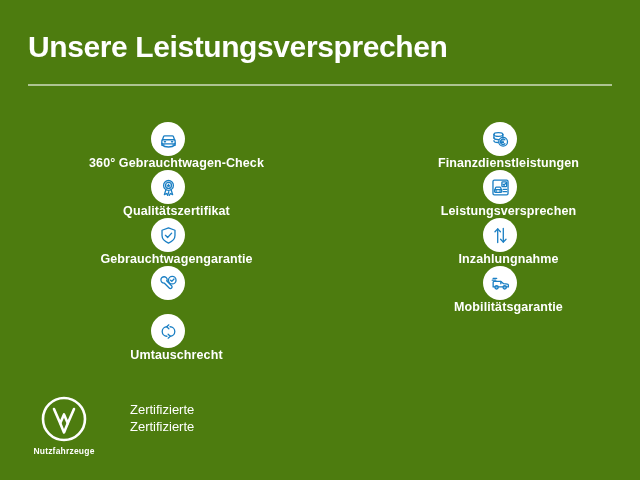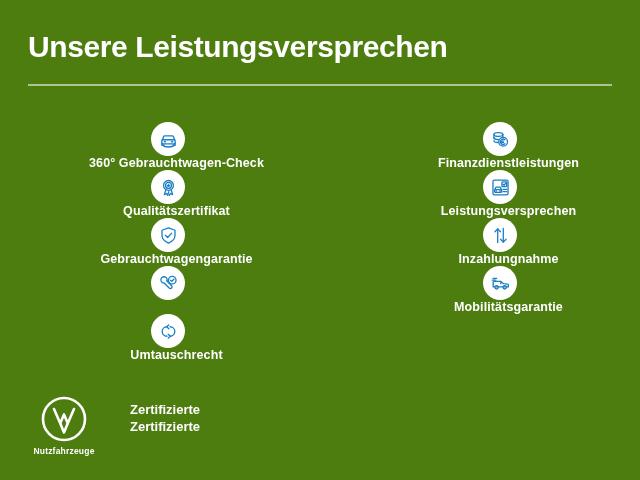--- a/index.html
+++ b/index.html
@@ -117,21 +117,21 @@
     font-size: 8.5px;
     font-weight: bold;
     letter-spacing: 0.2px;
     white-space: nowrap;
   }
   #footer-text {
     margin-left: 30px;
     margin-top: 6px;
     color: #ffffff;
     font-size: 13px;
-    font-weight: bold;
+    font-weight: normal;
     line-height: 17px;
     white-space: nowrap;
   }
 </style>
 </head>
 <body>
 
 <div id="slide">
 
   <div id="title">Unsere Leistungsversprechen</div>

